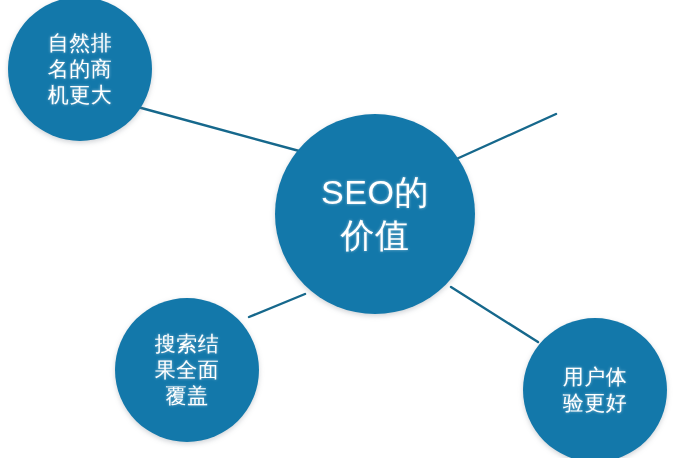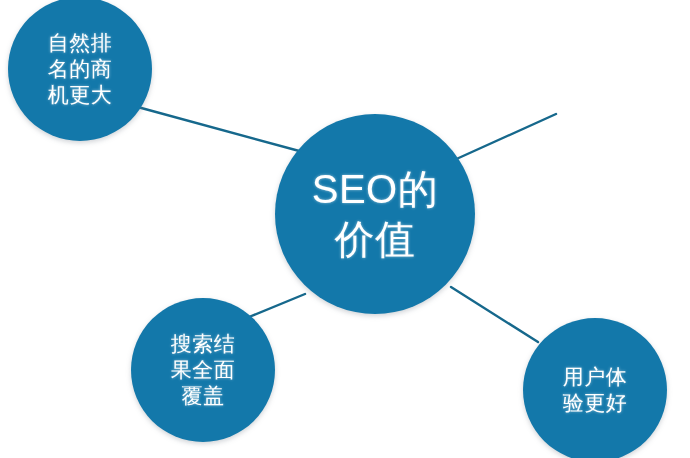--- a/index.html
+++ b/index.html
@@ -43,35 +43,35 @@
     user-select: none;
   }
   
   #node-center {
     left: 275px;
     top: 114px;
     width: 200px;
     height: 200px;
   }
   #node-center .label {
-    font-size: 40px;
+    font-size: 34px;
     line-height: 1.26;
   }
   
   .satellite {
     width: 144px;
     height: 144px;
   }
   .satellite .label {
     font-size: 21px;
     line-height: 1.25;
   }
   #node-top-left    { left: 8px;   top: -3px; }
   #node-top-right   { left: 544px; top: 2px;  }
-  #node-bottom-left { left: 131px; top: 298px;}
+  #node-bottom-left { left: 115px; top: 298px;}
   #node-bottom-right{ left: 523px; top: 318px;}
 </style>
 </head>
 <body>
 
 <div id="canvas">
 
   <svg id="connectors" viewBox="0 0 690 458" xmlns="http://www.w3.org/2000/svg">
     <line x1="303" y1="152" x2="134" y2="106" stroke="#16688c" stroke-width="2.4" stroke-linecap="round"></line>
     <line x1="452" y1="161" x2="556" y2="114" stroke="#16688c" stroke-width="2.4" stroke-linecap="round"></line>

